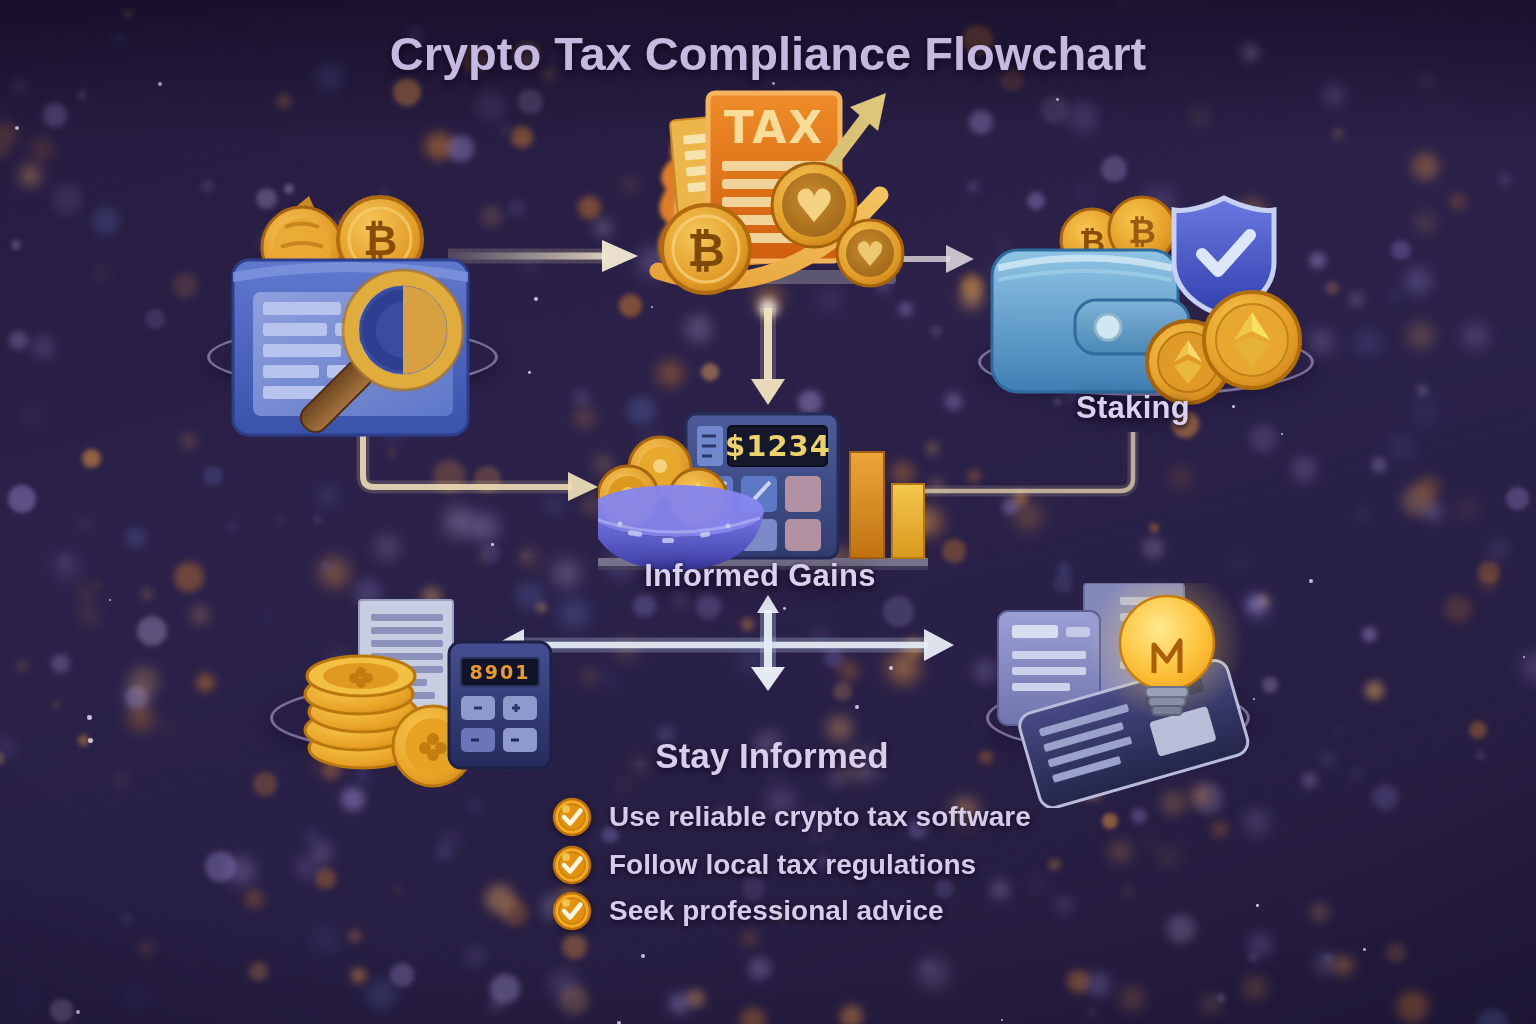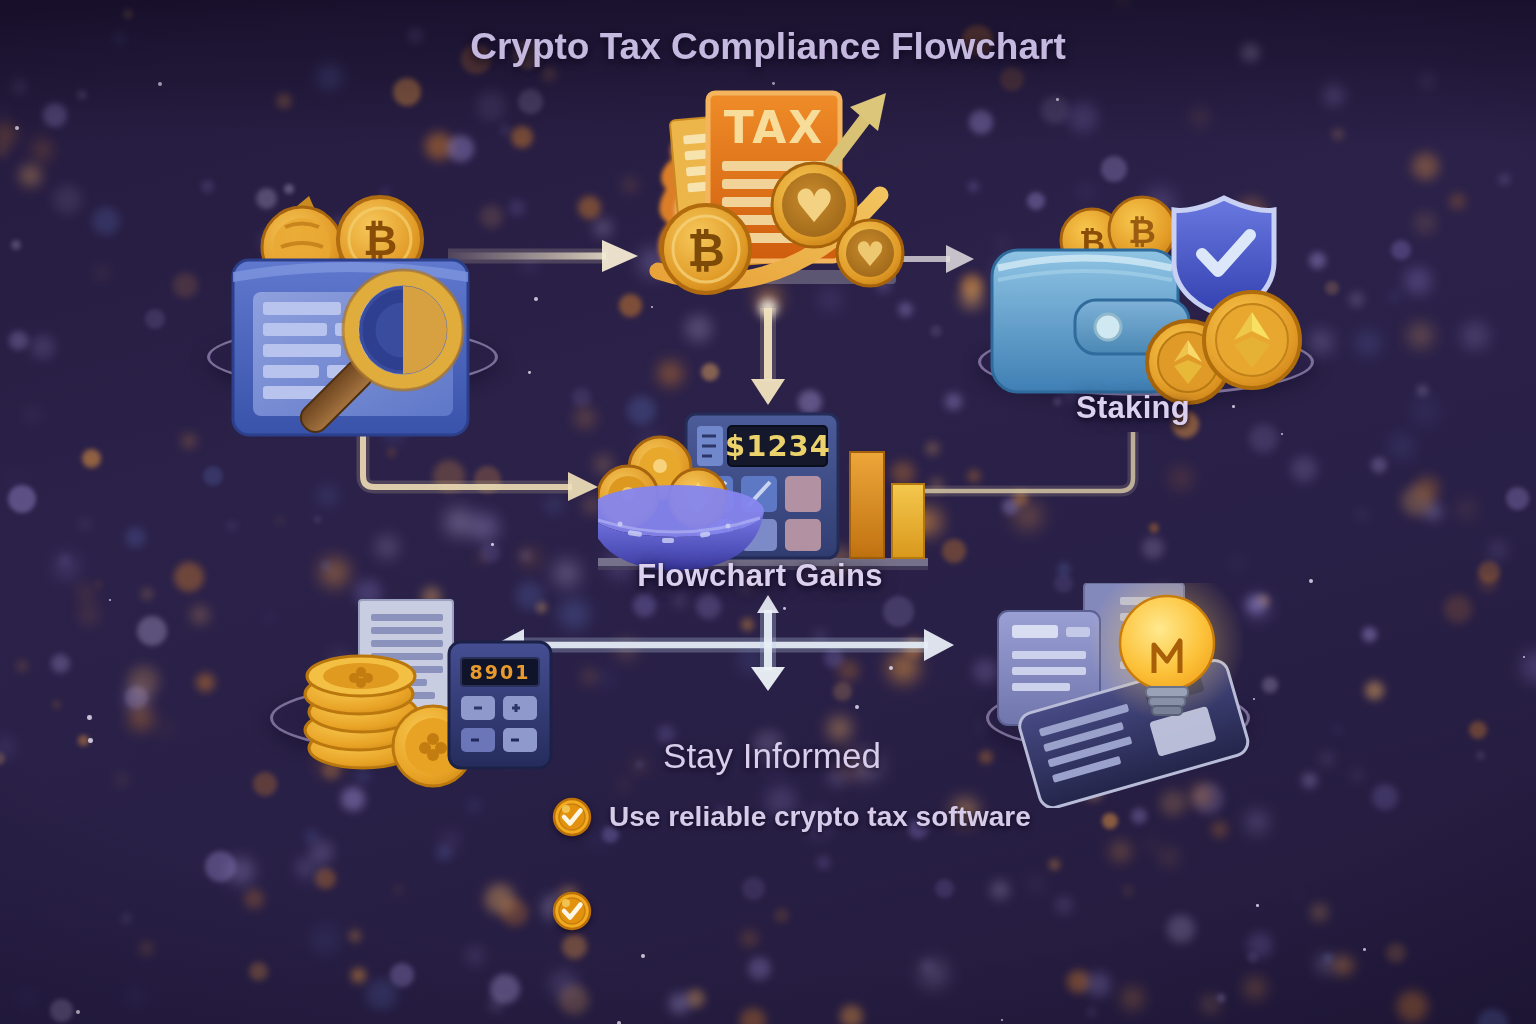--- a/index.html
+++ b/index.html
@@ -22,26 +22,26 @@
     background:radial-gradient(ellipse at center,rgba(28,18,52,.38) 0%,rgba(28,18,52,.12) 55%,rgba(28,18,52,0) 75%);
     box-shadow:0 6px 18px rgba(10,5,25,.35);
   }
   .node-label{
     position:absolute;z-index:5;text-align:center;font-weight:bold;
     color:#dbd0ee;font-size:31px;letter-spacing:.3px;
     text-shadow:0 2px 5px rgba(14,8,30,.9),0 0 16px rgba(14,8,30,.55);
   }
   #title{
     position:absolute;top:26px;left:0;width:100%;z-index:5;text-align:center;
-    font-size:37px;font-weight:bold;letter-spacing:0px;color:#c6b9e0;
+    font-size:47px;font-weight:bold;letter-spacing:0px;color:#c6b9e0;
     text-shadow:0 3px 9px rgba(10,5,25,.85);
   }
   #stay-heading{
     position:absolute;left:572px;top:736px;width:400px;z-index:5;text-align:center;
-    font-size:35px;font-weight:normal;color:#d8cdea;
+    font-size:35px;font-weight:bold;color:#d8cdea;
     text-shadow:0 2px 6px rgba(14,8,30,.9);
   }
   .check-item{
     position:absolute;left:552px;z-index:5;display:flex;align-items:center;gap:17px;
     font-size:28px;font-weight:bold;color:#d6cbe8;
     text-shadow:0 2px 5px rgba(14,8,30,.9);white-space:nowrap;
   }
   .coin-check{flex:0 0 auto;filter:drop-shadow(0 2px 3px rgba(10,5,25,.6));}
   svg text{font-family:"DejaVu Sans",sans-serif;}
 </style>
@@ -792,21 +792,21 @@
         <g fill="#cfd2f6" opacity=".8">
           <rect x="30" y="125" width="14" height="5" rx="2" transform="rotate(8 37 127)"></rect>
           <rect x="64" y="132" width="12" height="5" rx="2"></rect>
           <rect x="102" y="126" width="10" height="5" rx="2" transform="rotate(-8 107 128)"></rect>
           <circle cx="22" cy="118" r="2.5"></circle>
             <circle cx="130" cy="120" r="2.5"></circle>
         </g>
       </g>
     </svg>
   </div>
-  <div class="node-label" style="left:560px;top:558px;width:400px;">Flowchart Gains</div>
+  <div class="node-label" style="left:560px;top:558px;width:400px;">Informed Gains</div>
 
   <div class="node" style="left:293px;top:598px;">
     <svg width="265" height="195" viewBox="0 0 265 195">
       <defs>
         <radialGradient id="iCoin" cx=".4" cy=".35" r=".9">
           <stop offset="0" stop-color="#f8ca52"></stop>
             <stop offset=".6" stop-color="#e8a326"></stop>
             <stop offset="1" stop-color="#bd760f"></stop>
         </radialGradient>
         <linearGradient id="iCalc" x1="0" y1="0" x2="0" y2="1">
@@ -942,22 +942,32 @@
   <div class="check-item" style="top:797px;">
     <svg class="coin-check" width="40" height="40" viewBox="0 0 40 40">
       <circle cx="20" cy="20" r="18" fill="#f2ab1e" stroke="#bb700a" stroke-width="2.5"></circle>
       <circle cx="20" cy="20" r="13" fill="#e2920f" stroke="#c87f10" stroke-width="1.5"></circle>
       <circle cx="14" cy="12" r="4" fill="#f8d062" opacity=".8"></circle>
       <path d="M12,20 L18,26.5 L28.5,13.5" fill="none" stroke="#fdf6e4" stroke-width="4.5" stroke-linecap="round" stroke-linejoin="round"></path>
     </svg>
     <span>Use reliable crypto tax software</span>
   </div>
 
+  <div class="check-item" style="top:845px;">
+    <svg class="coin-check" width="40" height="40" viewBox="0 0 40 40">
+      <circle cx="20" cy="20" r="18" fill="#f2ab1e" stroke="#bb700a" stroke-width="2.5"></circle>
+      <circle cx="20" cy="20" r="13" fill="#e2920f" stroke="#c87f10" stroke-width="1.5"></circle>
+      <circle cx="14" cy="12" r="4" fill="#f8d062" opacity=".8"></circle>
+      <path d="M12,20 L18,26.5 L28.5,13.5" fill="none" stroke="#fdf6e4" stroke-width="4.5" stroke-linecap="round" stroke-linejoin="round"></path>
+    </svg>
+    <span>Follow local tax regulations</span>
+  </div>
 
   <div class="check-item" style="top:891px;">
     <svg class="coin-check" width="40" height="40" viewBox="0 0 40 40">
       <circle cx="20" cy="20" r="18" fill="#f2ab1e" stroke="#bb700a" stroke-width="2.5"></circle>
       <circle cx="20" cy="20" r="13" fill="#e2920f" stroke="#c87f10" stroke-width="1.5"></circle>
       <circle cx="14" cy="12" r="4" fill="#f8d062" opacity=".8"></circle>
       <path d="M12,20 L18,26.5 L28.5,13.5" fill="none" stroke="#fdf6e4" stroke-width="4.5" stroke-linecap="round" stroke-linejoin="round"></path>
     </svg>
+    <span>Seek professional advice</span>
   </div>
 </div>
 
 </body></html>

